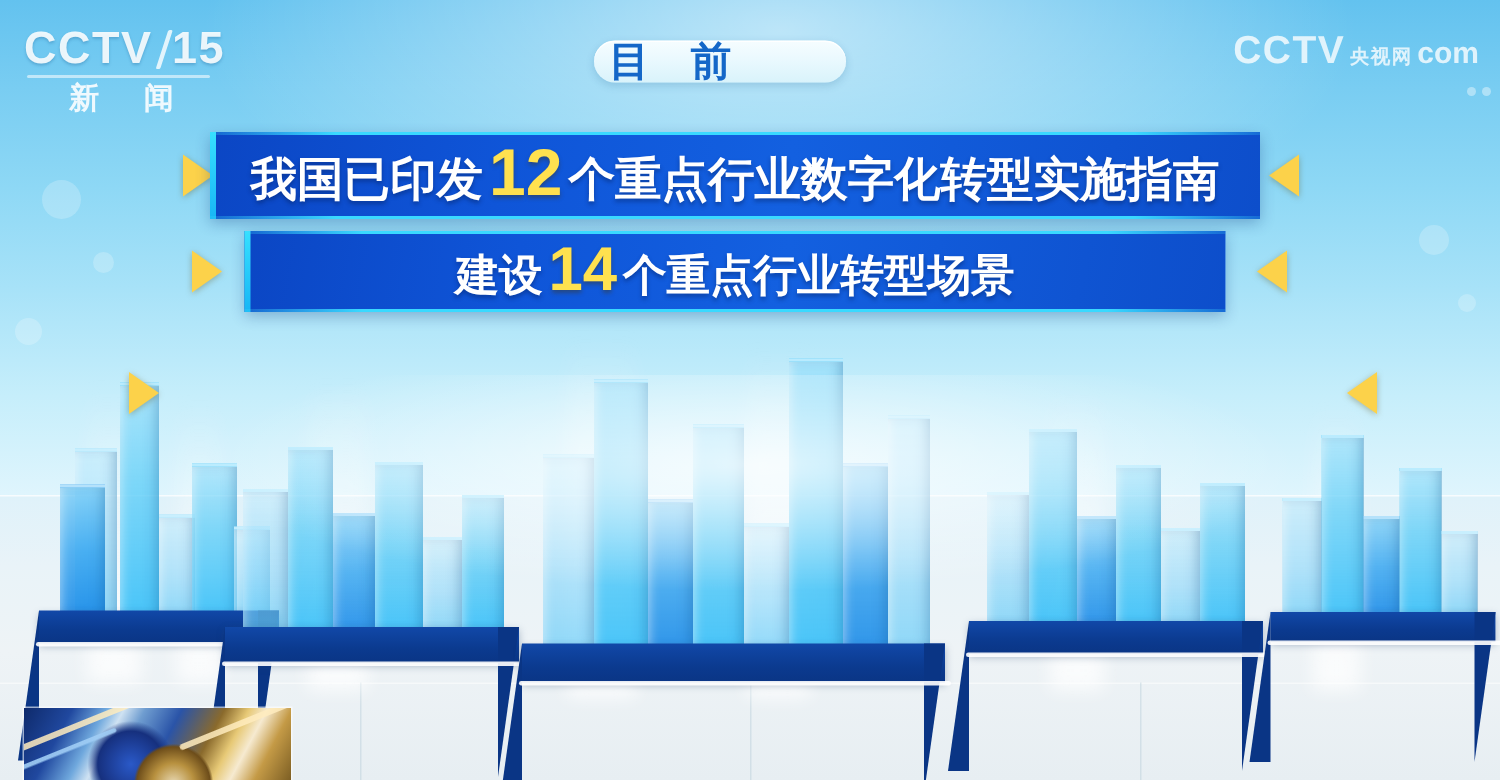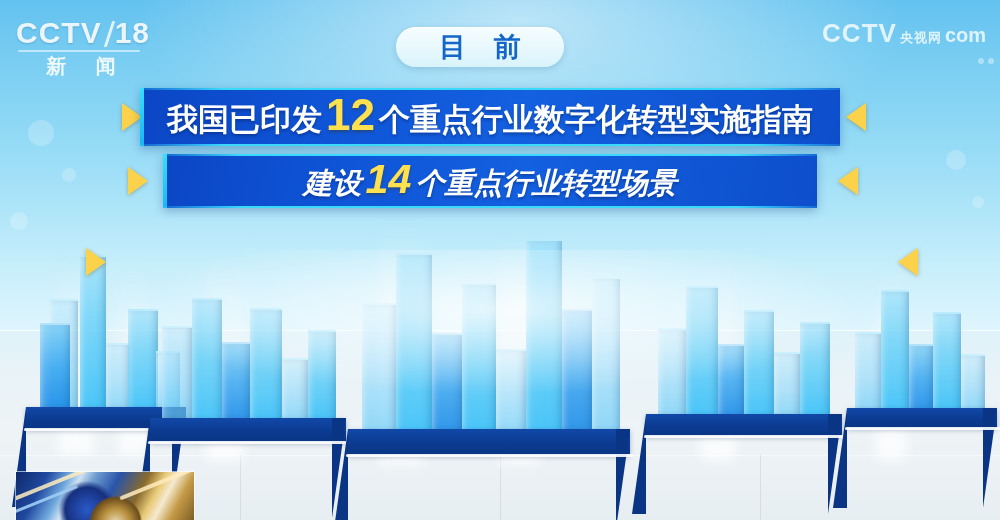--- a/index.html
+++ b/index.html
@@ -82,24 +82,24 @@
   .cctvcom{position:absolute;right:14px;top:24px;width:190px;height:46px;pointer-events:none;text-align:right;}
   .cctvcom .big{font:700 26px/26px "Liberation Sans",sans-serif;color:rgba(255,255,255,.78);letter-spacing:1px;}
   .cctvcom .zh{font:700 13px/14px "Liberation Sans",sans-serif;color:rgba(255,255,255,.78);letter-spacing:1px;text-align:center;}
   .cctvcom .com{font:700 20px/20px "Liberation Sans",sans-serif;color:rgba(255,255,255,.78);letter-spacing:0px;}
   .cctvcom .line2{display:flex;justify-content:flex-end;align-items:baseline;gap:3px;margin-top:-4px;}
   .dots{position:absolute;right:6px;top:58px;display:flex;gap:4px;}
   .dots i{width:6px;height:6px;border-radius:50%;background:rgba(255,255,255,.4);display:block;}
 
   
   .pill{
-    position:absolute;left:396px;top:27px;width:168px;height:40px;border-radius:20px;
+    position:absolute;left:396px;top:27px;width:168px;height:28px;border-radius:20px;
     background:linear-gradient(180deg,#f6fdff 0%,#eaf9fe 45%,#d9f3fb 100%);
     box-shadow:0 2px 6px rgba(30,90,140,.2),inset 0 1px 0 rgba(255,255,255,.95);
-    display:flex;align-items:center;justify-content:center;
+    display:flex;align-items:center;
   }
   .pill span{
     font:700 27px/27px "Liberation Sans","DejaVu Sans",sans-serif;
     color:#1467c8;letter-spacing:10px;text-indent:10px;
   }
 
   
   .fact{
     position:absolute;display:flex;align-items:center;justify-content:center;
     background:linear-gradient(100deg,#0b46c4 0%,#0f55d8 28%,#1360e0 55%,#0d4ecb 100%);
@@ -111,21 +111,21 @@
     color:#fff;font-weight:700;white-space:nowrap;text-align:center;
     font-family:"Liberation Sans","DejaVu Sans",sans-serif;
     text-shadow:0 2px 3px rgba(5,30,90,.45);
   }
   .fact .num{color:#ffe14f;font-size:1.42em;line-height:1;padding:0 4px;
     text-shadow:0 2px 3px rgba(70,50,0,.4);}
 
   #fact1{left:140px;top:88px;width:700px;height:58px;}
   #fact1 .txt{font-size:31px;}
   #fact2{left:163px;top:154px;width:654px;height:54px;}
-  #fact2 .txt{font-size:29px;font-style:italic;}
+  #fact2 .txt{font-size:29px;}
   #fact3{left:104px;top:216px;width:792px;height:92px;
     border:2px solid #3ad9ff;box-sizing:border-box;flex-direction:column;gap:3px;}
   #fact3 .txt{font-size:26px;line-height:1.2;}
 
   .fact .topline,.fact .botline{position:absolute;left:0;right:0;height:2px;
     background:linear-gradient(90deg,rgba(60,220,255,.2),#3ad9ff 12%,#3ad9ff 88%,rgba(60,220,255,.2));}
   .fact .topline{top:0;} .fact .botline{bottom:0;}
 
   
   .arrow{position:absolute;width:0;height:0;border-style:solid;
@@ -243,21 +243,21 @@
     <div class="bar" style="left:88px;width:28px;height:96px;bottom:50px"></div>
     <div class="bar pale" style="left:116px;width:24px;height:54px;bottom:50px"></div>
     <div class="plat" style="left:2px;width:150px;height:20px;bottom:32px"></div>
     <div class="platedge" style="left:0px;bottom:30px;width:156px"></div>
   </div>
 
   <div class="haze"></div>
 
   <div class="cctv13">
     <div class="row1">
-      <span>CCTV</span><i class="slash"></i><span>18</span>
+      <span>CCTV</span><i class="slash"></i><span>15</span>
     </div>
     <div class="underline"></div>
     <div class="row2">新 闻</div>
   </div>
 
   <div class="cctvcom">
     <div class="line2">
       <span class="big">CCTV</span>
       <span class="zh">央视网</span>
       <span class="com">com</span>

